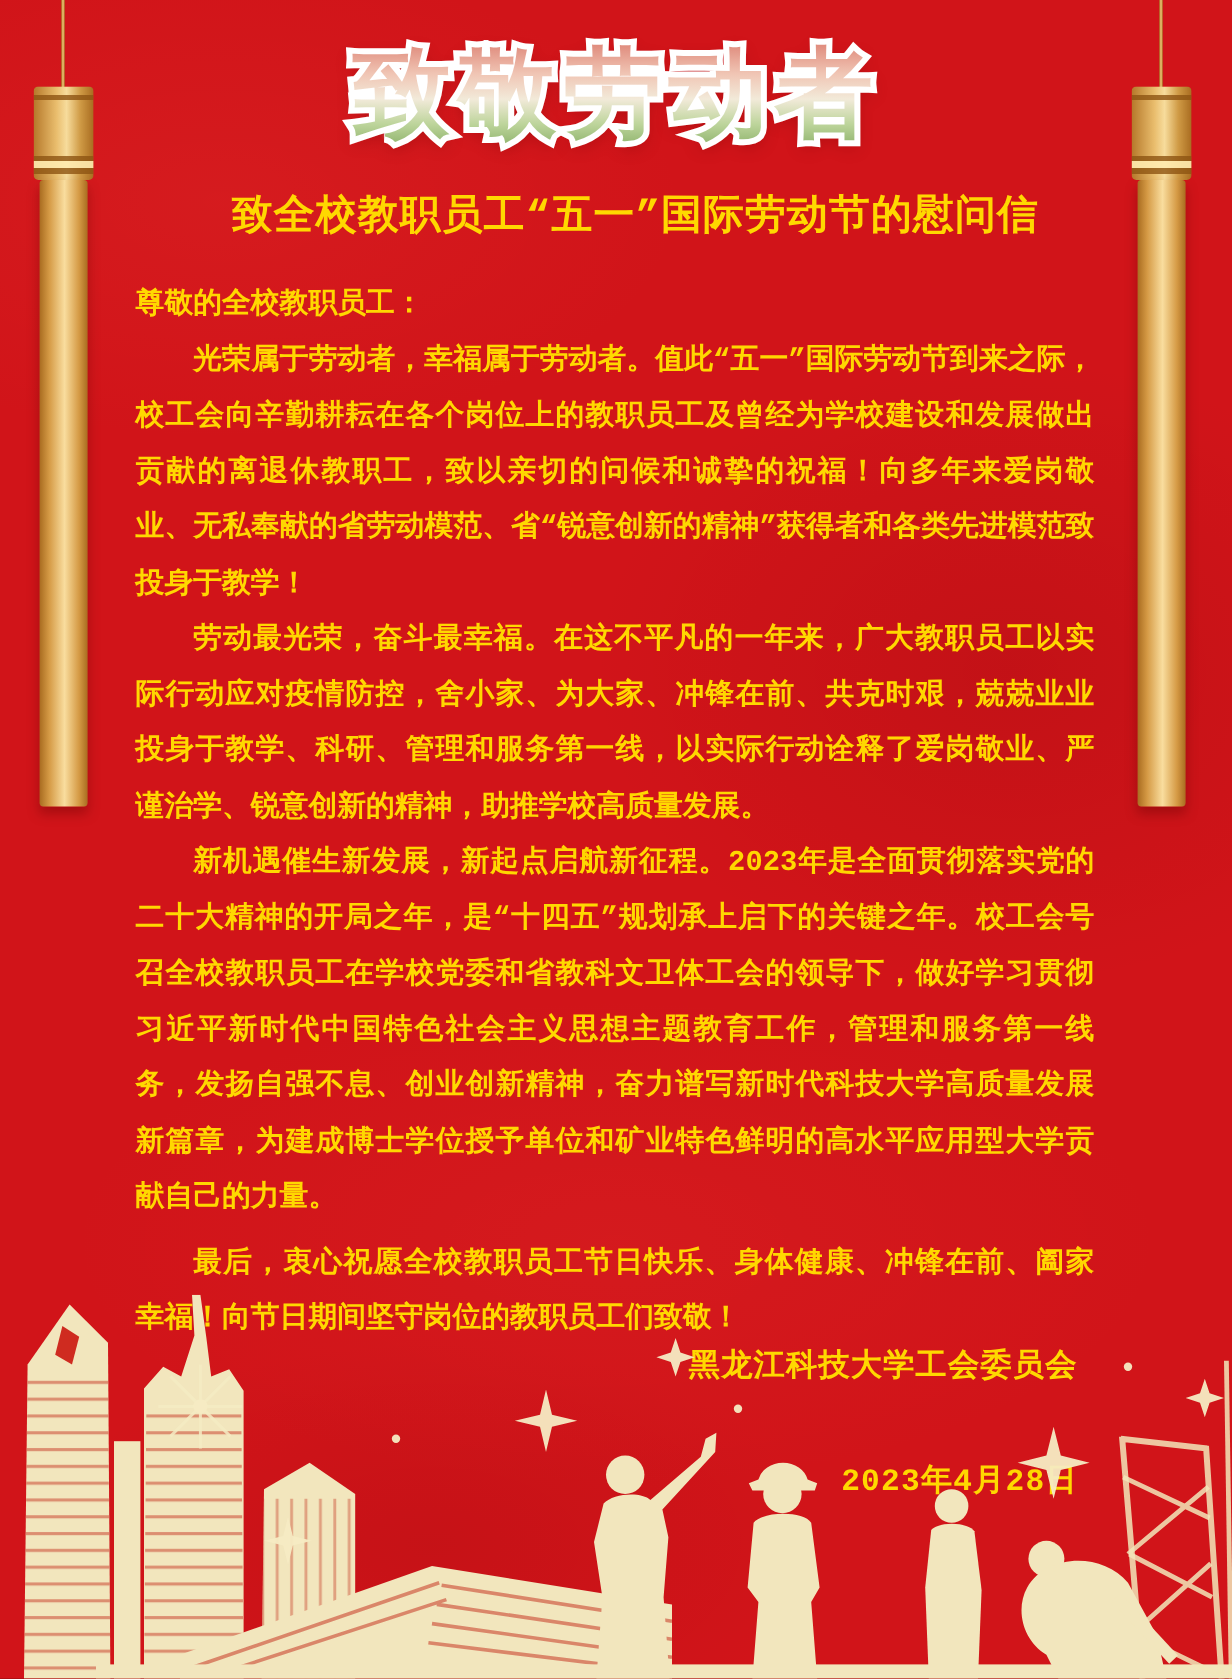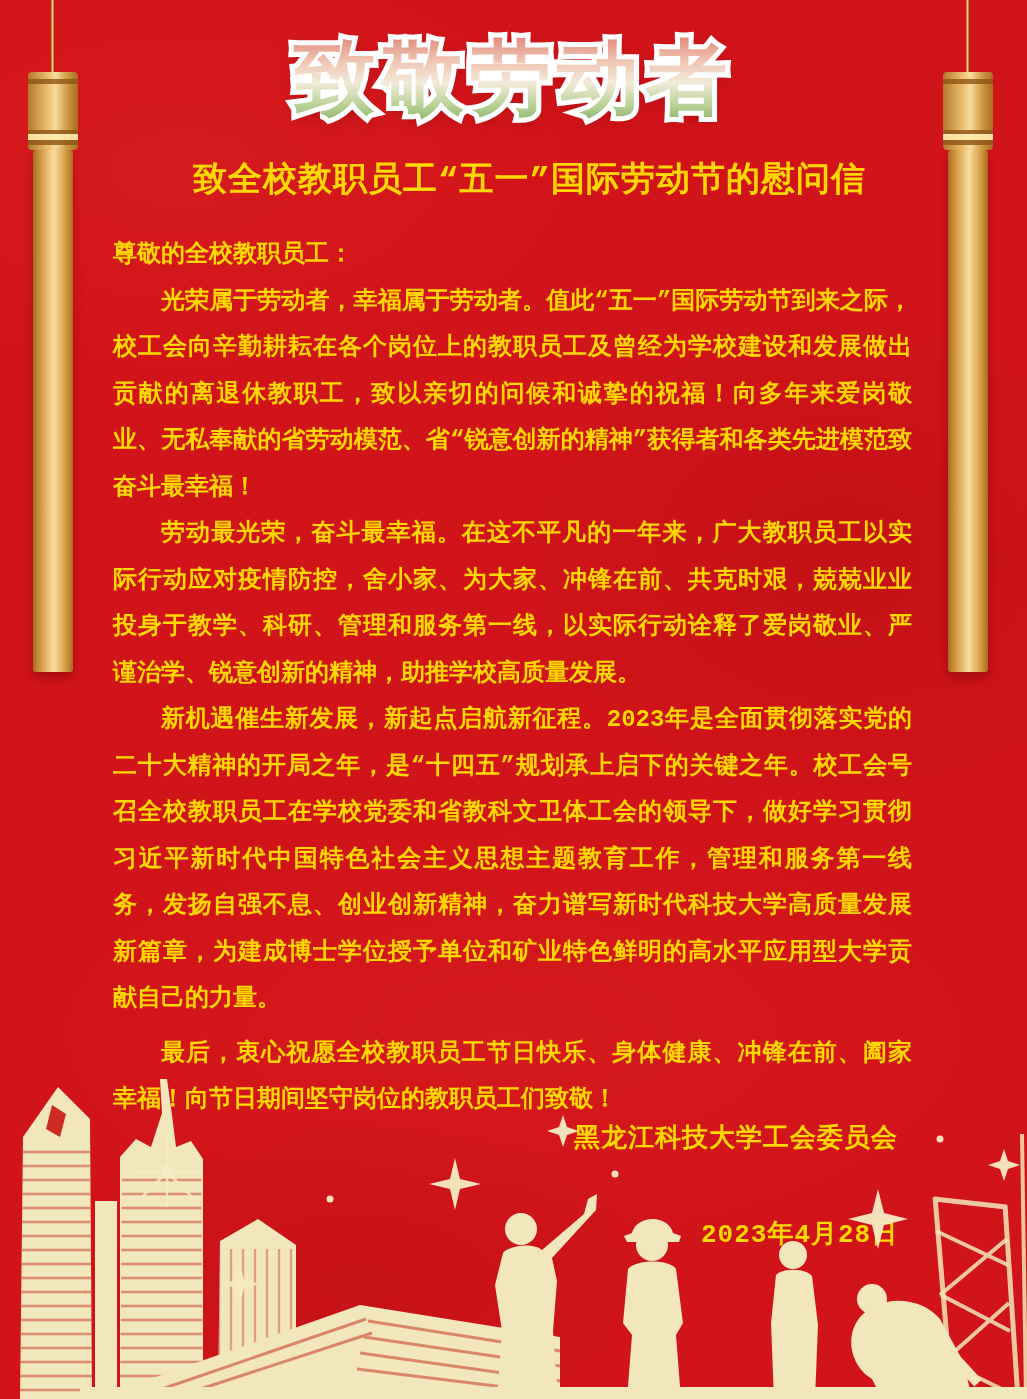--- a/index.html
+++ b/index.html
@@ -80,21 +80,21 @@
   <h2 class="subtitle">致全校教职员工“五一”国际劳动节的慰问信</h2>
 
   <div class="body">
     <div class="body-line salutation">尊敬的全校教职员工：</div>
 
   <div class="paragraph">
         <div class="body-line indent">光荣属于劳动者，幸福属于劳动者。值此“五一”国际劳动节到来之际，</div>
         <div class="body-line">校工会向辛勤耕耘在各个岗位上的教职员工及曾经为学校建设和发展做出</div>
         <div class="body-line">贡献的离退休教职工，致以亲切的问候和诚挚的祝福！向多年来爱岗敬</div>
         <div class="body-line">业、无私奉献的省劳动模范、省“锐意创新的精神”获得者和各类先进模范致</div>
-        <div class="body-line last">奋斗最幸福！</div>
+        <div class="body-line last">投身于教学！</div>
       </div>
       <div class="paragraph">
         <div class="body-line indent">劳动最光荣，奋斗最幸福。在这不平凡的一年来，广大教职员工以实</div>
         <div class="body-line">际行动应对疫情防控，舍小家、为大家、冲锋在前、共克时艰，兢兢业业</div>
         <div class="body-line">投身于教学、科研、管理和服务第一线，以实际行动诠释了爱岗敬业、严</div>
         <div class="body-line last">谨治学、锐意创新的精神，助推学校高质量发展。</div>
       </div>
       <div class="paragraph">
         <div class="body-line indent">新机遇催生新发展，新起点启航新征程。2023年是全面贯彻落实党的</div>
         <div class="body-line">二十大精神的开局之年，是“十四五”规划承上启下的关键之年。校工会号</div>

